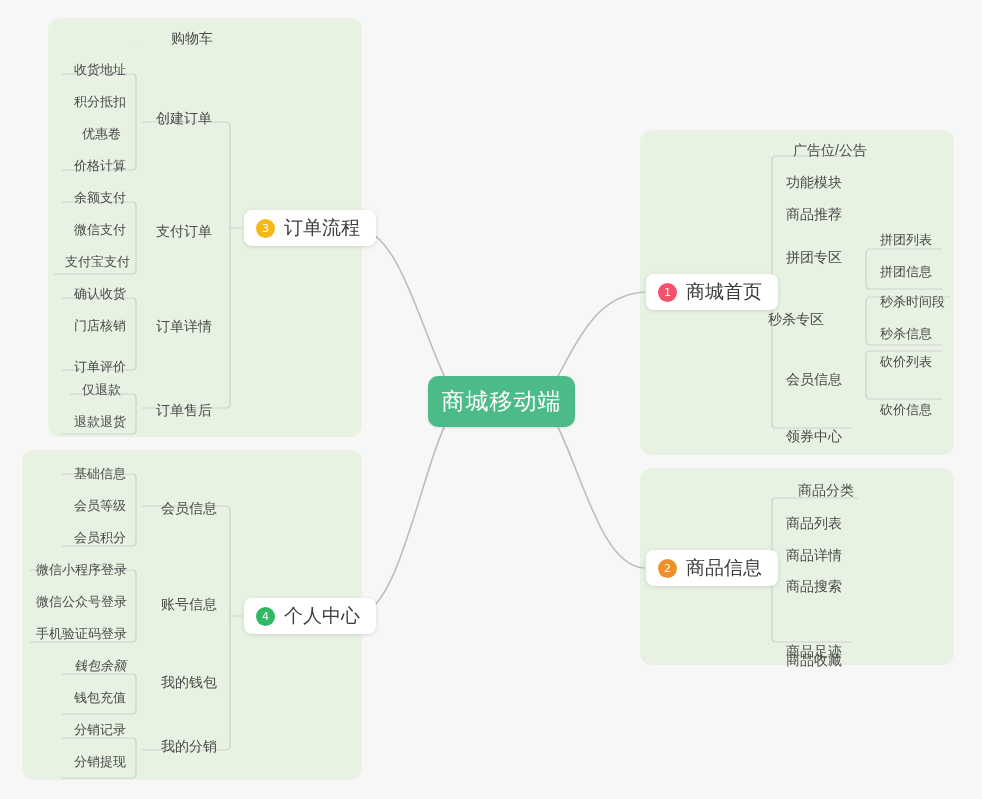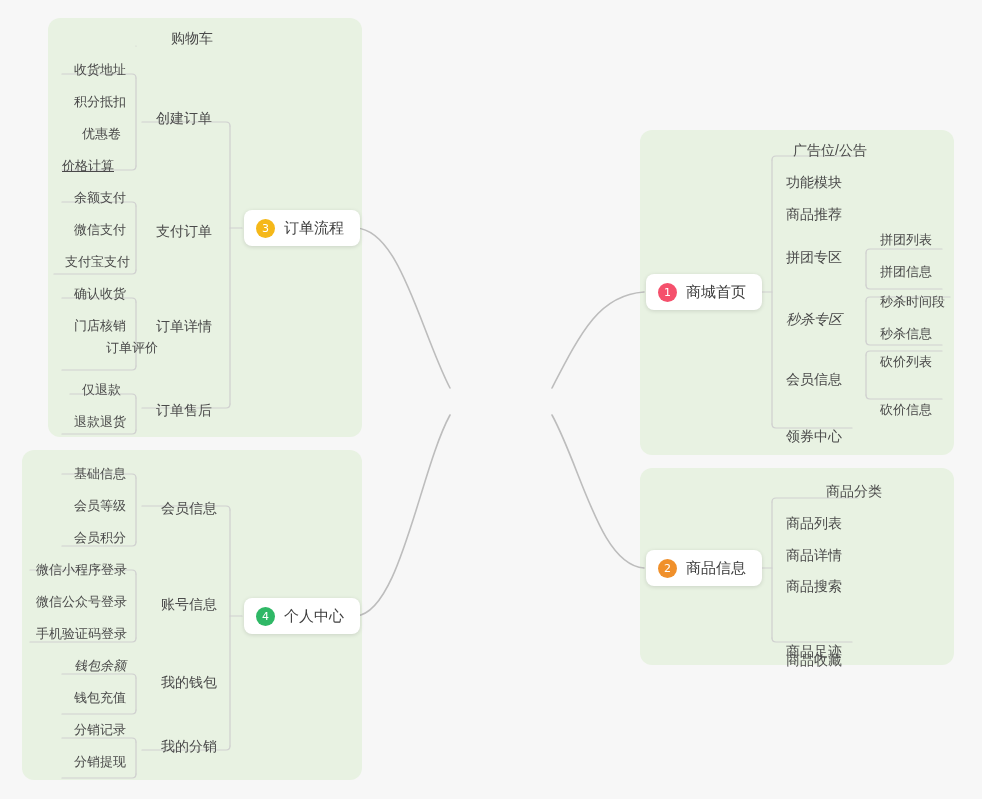--- a/index.html
+++ b/index.html
@@ -44,21 +44,21 @@
     box-shadow:0 1px 4px rgba(0,0,0,.13);
     white-space:nowrap;
   }
   .branch .badge{
     width:19px;height:19px;border-radius:50%;
     color:#fff;font-size:11px;
     display:flex;align-items:center;justify-content:center;
     margin-right:9px;flex:0 0 auto;
     font-family:"DejaVu Sans",sans-serif;
   }
-  .branch .btxt{font-size:15px;color:#3d3d3d;}
+  .branch .btxt{font-size:19px;color:#3d3d3d;}
 
   
   .topic{
     position:absolute;
     font-size:14px;
     color:#4a4a4a;
     white-space:nowrap;
     line-height:16px;
     padding:4px 6px 5px 6px;
   }
@@ -139,68 +139,71 @@
       <path d="M 136 638 q 0 4 -4 4 L 30 642"></path>
       <path d="M 136 678 L 136 710"></path>
       <path d="M 136 678 q 0 -4 -4 -4 L 62 674"></path>
       <path d="M 136 710 q 0 4 -4 4 L 62 714"></path>
       <path d="M 136 742 L 136 774"></path>
       <path d="M 136 742 q 0 -4 -4 -4 L 62 738"></path>
       <path d="M 136 774 q 0 4 -4 4 L 62 778"></path>
     </g>
   </svg>
 
+  <div class="root" style="left:428px;top:376px;width:147px;height:51px;">
+    <span>商城移动端</span>
+  </div>
 
   <div class="branch" style="left:646px;top:274px;">
     <span class="badge" style="background:#f5506c;">1</span>
     <span class="btxt">商城首页</span>
   </div>
   <div class="topic" style="left:780px;top:138px;margin-left:7px;">广告位/公告</div>
   <div class="topic" style="left:780px;top:170px;">功能模块</div>
   <div class="topic" style="left:780px;top:202px;">商品推荐</div>
   <div class="topic" style="left:780px;top:245px;">拼团专区</div>
   <div class="topic l3" style="left:874px;top:228px;">拼团列表</div>
   <div class="topic l3" style="left:874px;top:260px;">拼团信息</div>
-  <div class="topic" style="left:780px;top:307px;font-style:italic;">秒杀专区</div>
+  <div class="topic" style="left:762px;top:307px;">秒杀专区</div>
   <div class="topic l3" style="left:874px;top:290px;">秒杀时间段</div>
   <div class="topic l3" style="left:874px;top:322px;">秒杀信息</div>
   <div class="topic" style="left:780px;top:367px;">会员信息</div>
   <div class="topic l3" style="left:874px;top:350px;">砍价列表</div>
   <div class="topic l3" style="left:874px;top:382px;margin-top:16px;">砍价信息</div>
   <div class="topic" style="left:780px;top:424px;">领券中心</div>
 
   <div class="branch" style="left:646px;top:550px;">
     <span class="badge" style="background:#f0902b;">2</span>
     <span class="btxt">商品信息</span>
   </div>
-  <div class="topic" style="left:820px;top:479px;">商品分类</div>
+  <div class="topic" style="left:792px;top:479px;font-family:Liberation Serif, serif;">商品分类</div>
   <div class="topic" style="left:780px;top:511px;">商品列表</div>
   <div class="topic" style="left:780px;top:543px;">商品详情</div>
   <div class="topic" style="left:780px;top:575px;font-family:Liberation Serif, serif;">商品搜索</div>
   <div class="topic" style="left:780px;top:607px;margin-top:41px;">商品收藏</div>
   <div class="topic" style="left:780px;top:639px;">商品足迹</div>
 
   <div class="branch" style="left:244px;top:210px;">
     <span class="badge" style="background:#f5b819;">3</span>
     <span class="btxt">订单流程</span>
   </div>
   <div class="topic" style="left:165px;top:26px;">购物车</div>
   <div class="topic" style="left:150px;top:106px;">创建订单</div>
   <div class="topic l3" style="left:68px;top:58px;">收货地址</div>
   <div class="topic l3" style="left:68px;top:90px;">积分抵扣</div>
   <div class="topic l3" style="left:76px;top:122px;">优惠卷</div>
-  <div class="topic l3" style="left:56px;top:154px;text-decoration:underline;">价格计算</div>
+  <div class="topic l3" style="left:68px;top:154px;">价格计算</div>
   <div class="topic" style="left:150px;top:219px;">支付订单</div>
   <div class="topic l3" style="left:68px;top:186px;">余额支付</div>
   <div class="topic l3" style="left:68px;top:218px;">微信支付</div>
   <div class="topic l3" style="left:59px;top:250px;">支付宝支付</div>
   <div class="topic" style="left:150px;top:314px;">订单详情</div>
   <div class="topic l3" style="left:68px;top:282px;">确认收货</div>
   <div class="topic l3" style="left:68px;top:314px;">门店核销</div>
-  <div class="topic l3" style="left:68px;top:336px;margin-left:32px;">订单评价</div>
+  <div class="topic l3" style="left:68px;top:355px;">订单评价</div>
   <div class="topic" style="left:150px;top:398px;">订单售后</div>
   <div class="topic l3" style="left:76px;top:378px;">仅退款</div>
   <div class="topic l3" style="left:68px;top:410px;">退款退货</div>
 
   <div class="branch" style="left:244px;top:598px;">
     <span class="badge" style="background:#2fb866;">4</span>
     <span class="btxt">个人中心</span>
   </div>
   <div class="topic" style="left:155px;top:496px;">会员信息</div>
   <div class="topic l3" style="left:68px;top:462px;">基础信息</div>

